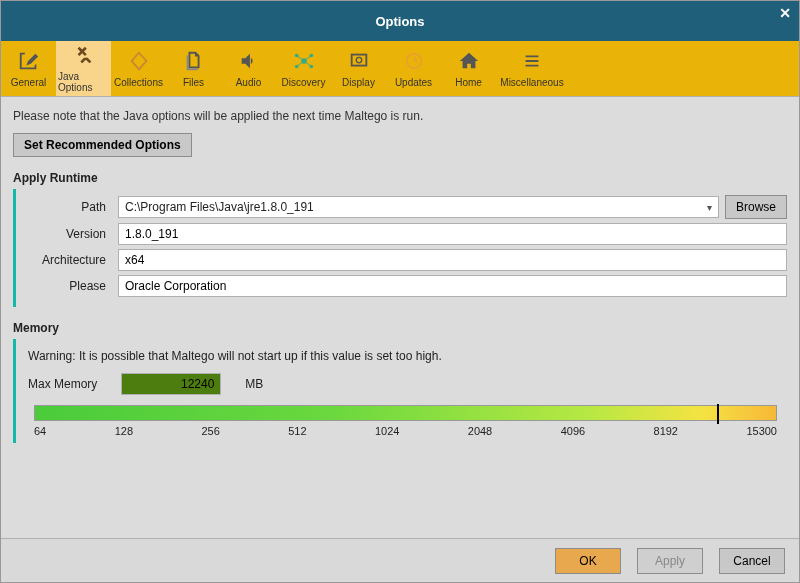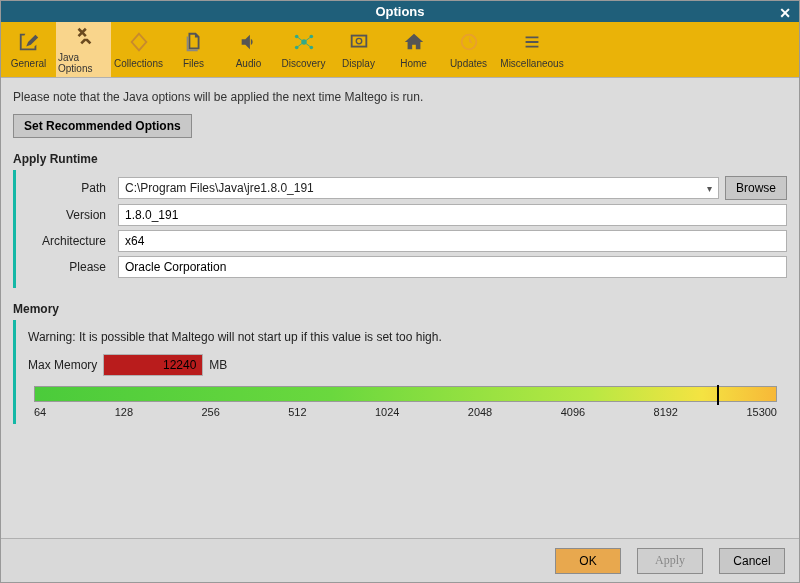--- a/index.html
+++ b/index.html
@@ -1,40 +1,40 @@
 <!DOCTYPE html>
 <html><head>
 <meta charset="utf-8">
 <style>
 * { box-sizing: border-box; margin: 0; padding: 0; font-family: Arial, sans-serif; }
 body { background: #fff; }
 .window { width: 800px; height: 583px; display: flex; flex-direction: column; border: 1px solid #999; }
-.titlebar { background: #1f5f7a; color: #fff; height: 21px; display: flex; align-items: center; justify-content: center; position: relative; font-size: 13px; font-weight: bold; }
+.titlebar { background: #1f5f7a; color: #fff; height: 40px; display: flex; align-items: center; justify-content: center; position: relative; font-size: 13px; font-weight: bold; }
 .titlebar .close { position: absolute; right: 8px; top: 4px; cursor: pointer; font-size: 14px; }
 .toolbar { background: #eab308; height: 56px; display: flex; border-bottom: 1px solid #b0b0b0; }
 .toolbar-item { width: 55px; display: flex; flex-direction: column; align-items: center; justify-content: center; font-size: 10px; color: #333; cursor: pointer; padding: 4px 2px; gap: 4px; }
 .toolbar-item.active { background: #f9d58c; }
 .toolbar-item .ico { height: 24px; display: flex; align-items: center; justify-content: center; }
 .toolbar-item .ico svg { width: 22px; height: 22px; }
 .content { flex: 1; background: #dcdcdc; padding: 10px 12px; font-size: 12px; color: #222; overflow: hidden; position: relative; }
 .note { margin: 2px 0 10px 0; color: #333; }
 .btn { background: #c8c8c8; border: 1px solid #8c8c8c; padding: 4px 10px; font-size: 12px; cursor: pointer; }
 .btn.primary { background: #e8a84e; }
-.btn:disabled { color: #888; background: #cfcfcf; font-family: Liberation Serif, serif; }
+.btn:disabled { color: #888; background: #cfcfcf; }
 .section-title { font-weight: bold; font-size: 12px; margin: 14px 0 4px 0; }
 .section { border-left: 3px solid #14b8a6; padding: 6px 0 6px 8px; margin-bottom: 6px; }
 .form-row { display: flex; align-items: center; margin-bottom: 4px; gap: 6px; }
 .form-row .label { width: 88px; text-align: right; padding-right: 6px; font-size: 12px; }
 .form-row input[type=text], .form-row .select { flex: 1; background: #fff; border: 1px solid #b0b0b0; padding: 3px 6px; font-size: 12px; height: 22px; }
 .form-row .select { display: flex; align-items: center; justify-content: space-between; }
 .form-row .select .chev { font-size: 10px; color: #555; }
 .memory-warn { margin: 4px 0 10px 4px; }
-.mem-input-row { display: flex; align-items: center; gap: 6px; margin-bottom: 10px; }
+.mem-input-row { display: flex; align-items: center; gap: 24px; margin-bottom: 10px; }
 .mem-input-row .lbl { margin-left: 4px; }
-.mem-input-row input { width: 100px; background: #b91c1c; border: 1px solid #b0b0b0; padding: 3px 6px; font-size: 12px; text-align: right; }
+.mem-input-row input { width: 100px; background: #4d7c0f; border: 1px solid #b0b0b0; padding: 3px 6px; font-size: 12px; text-align: right; }
 .slider-wrap { padding: 0 10px; }
 .slider-track { height: 16px; background: linear-gradient(to right, #4bcb3b 0%, #6ad83e 40%, #b8e843 75%, #f4e342 90%, #f7b838 100%); position: relative; border: 1px solid #999; }
 .slider-thumb { position: absolute; top: -2px; width: 2px; height: 20px; background: #000; }
 .slider-ticks { display: flex; justify-content: space-between; font-size: 11px; margin-top: 4px; color: #222; }
 .footer { background: #d9d9d9; height: 44px; display: flex; align-items: center; justify-content: flex-end; gap: 16px; padding: 0 14px; border-top: 1px solid #b0b0b0; }
 .footer .btn { width: 66px; height: 26px; }
 </style>
 </head>
 <body>
 
@@ -104,33 +104,33 @@
           <svg viewBox="0 0 24 24">
             <rect x="4" y="5" width="16" height="12" fill="none" stroke="#555" stroke-width="2"></rect>
             <circle cx="12" cy="11" r="3" fill="none" stroke="#555" stroke-width="1.5"></circle>
           </svg>
         </span>
       <span>Display</span>
     </div>
     <div class="toolbar-item">
       <span class="ico">
           <svg viewBox="0 0 24 24">
-            <path fill="#555" d="M12 3l10 9h-3v8h-5v-5h-4v5H5v-8H2l10-9z"></path>
-          </svg>
-        </span>
-      <span>Home</span>
-    </div>
-    <div class="toolbar-item">
-      <span class="ico">
-          <svg viewBox="0 0 24 24">
             <circle cx="12" cy="12" r="8" fill="none" stroke="#e8a02e" stroke-width="2"></circle>
             <path fill="#e8a02e" d="M12 6v6l4 2"></path>
           </svg>
         </span>
       <span>Updates</span>
+    </div>
+    <div class="toolbar-item">
+      <span class="ico">
+          <svg viewBox="0 0 24 24">
+            <path fill="#555" d="M12 3l10 9h-3v8h-5v-5h-4v5H5v-8H2l10-9z"></path>
+          </svg>
+        </span>
+      <span>Home</span>
     </div>
     <div class="toolbar-item" style="width:72px">
       <span class="ico">
           <svg viewBox="0 0 24 24">
             <path stroke="#555" stroke-width="2" d="M5 7h14M5 12h14M5 17h14"></path>
           </svg>
         </span>
       <span>Miscellaneous</span>
     </div>
   </div>

